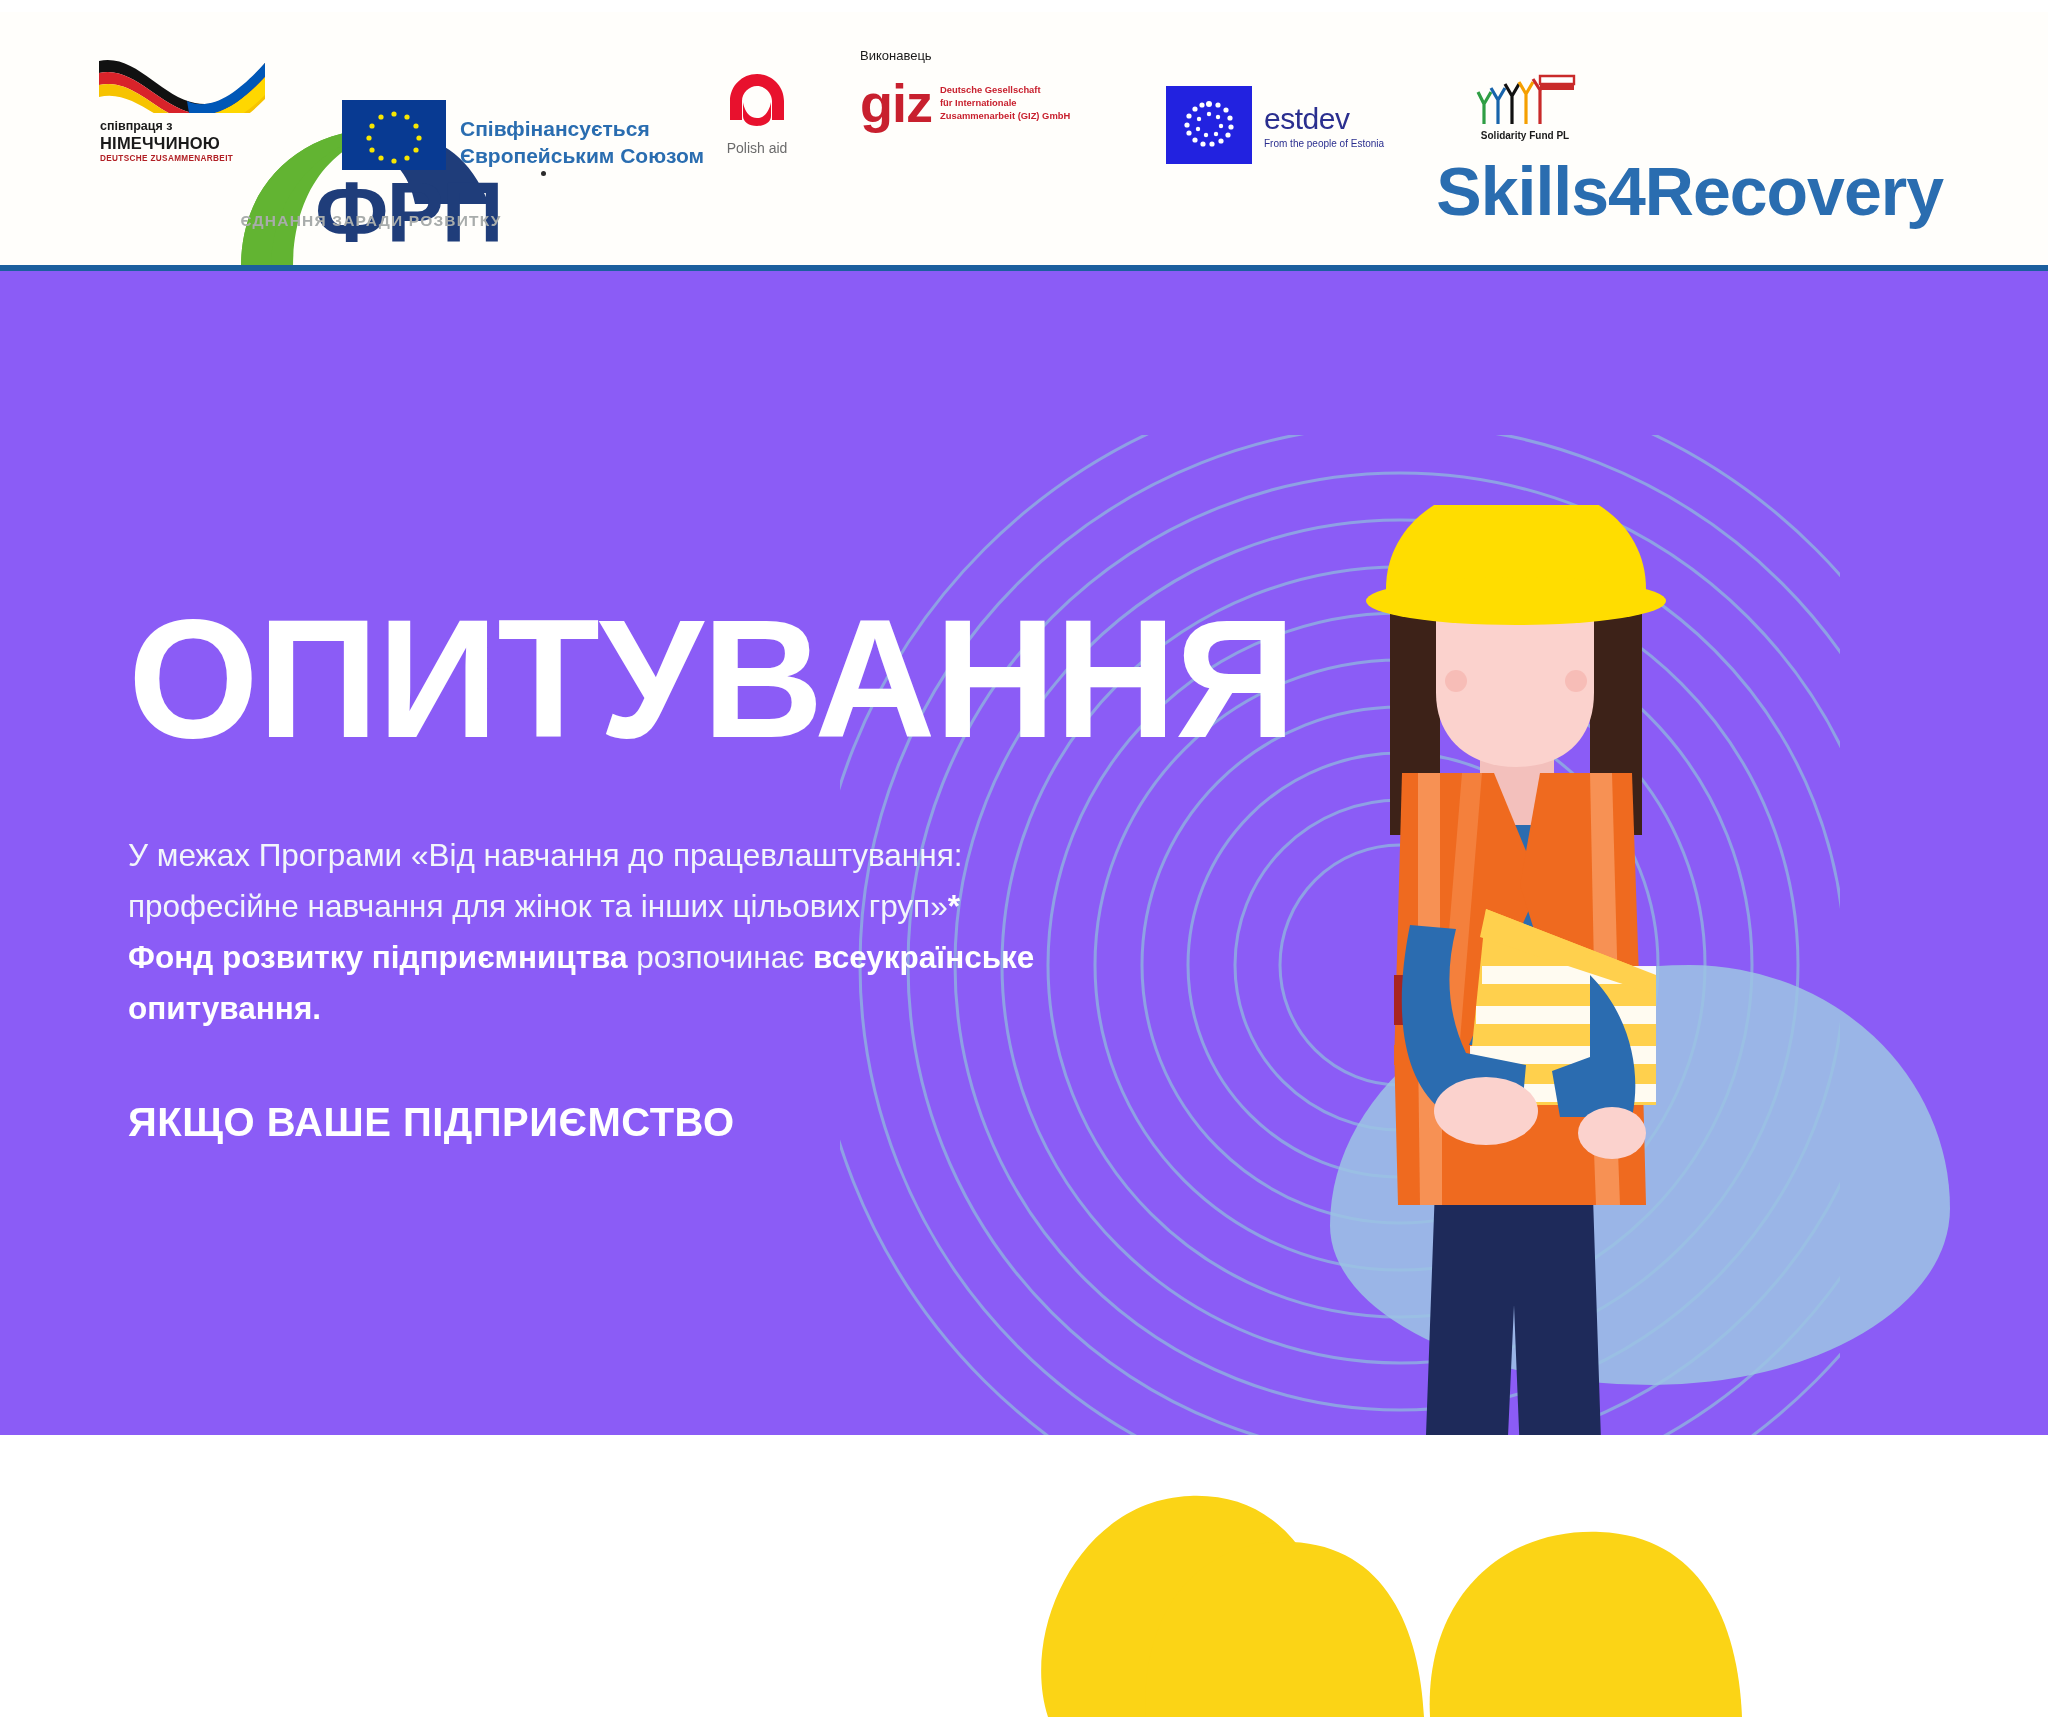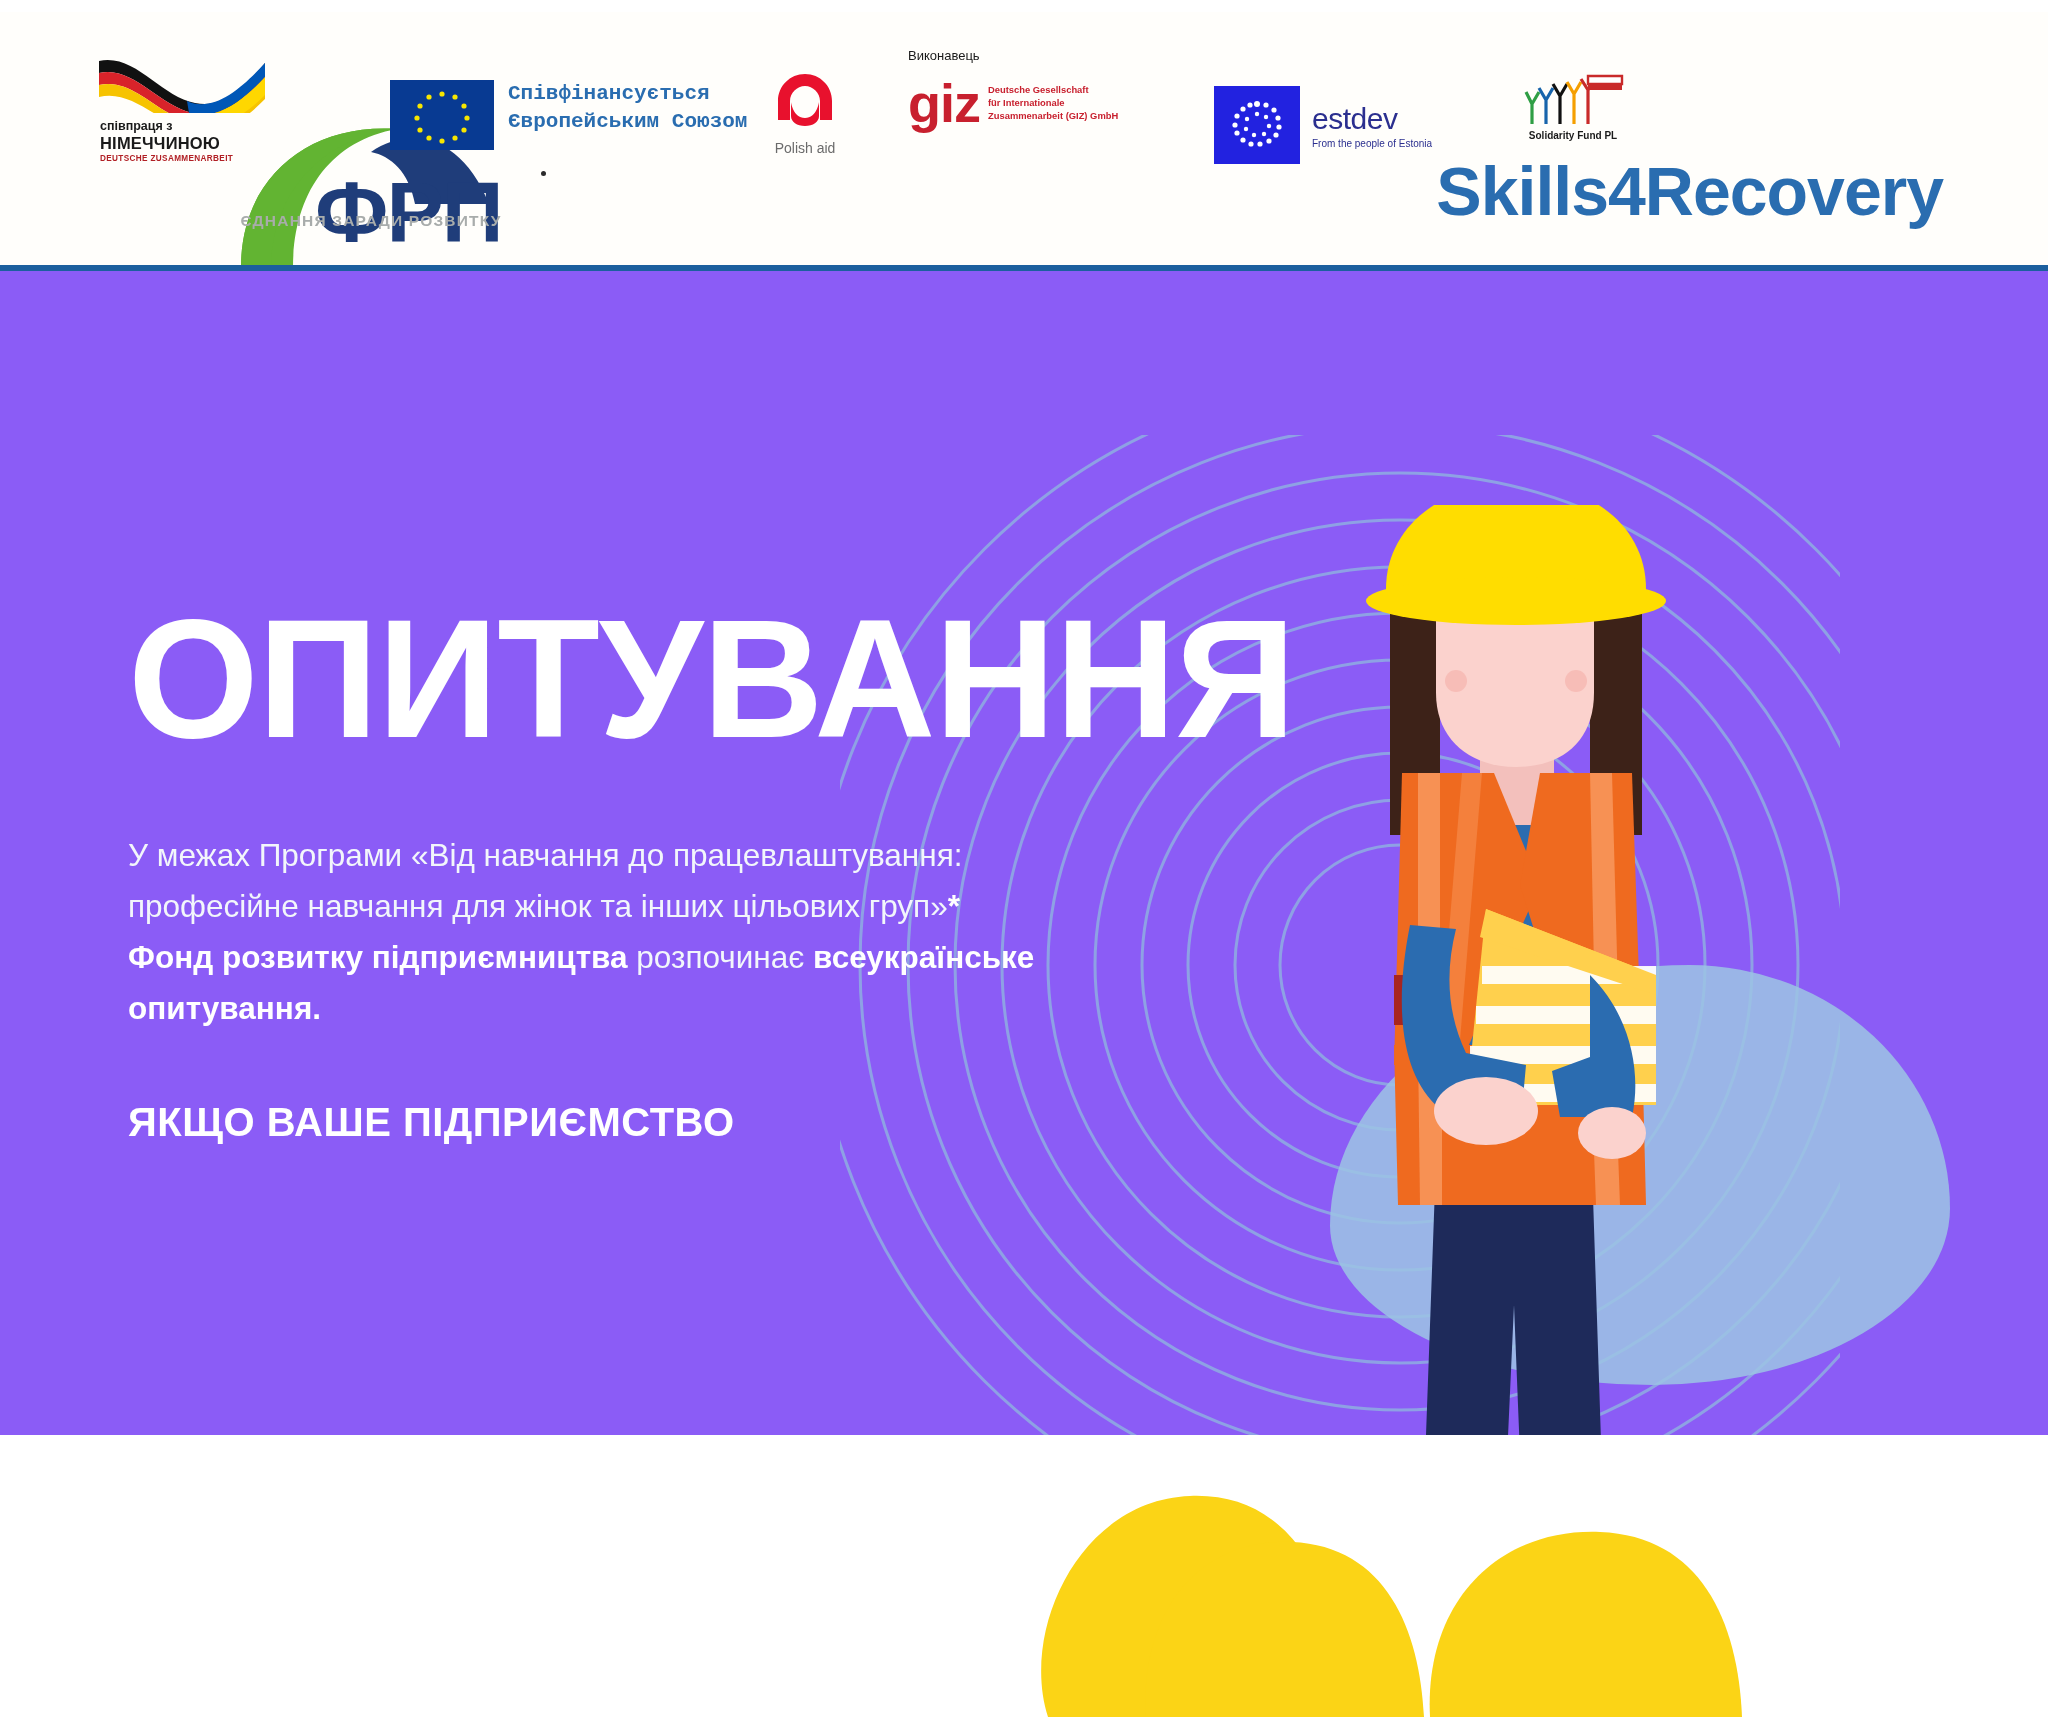--- a/index.html
+++ b/index.html
@@ -109,22 +109,22 @@
   #germany { position:relative; width:175px; height:115px; }
   #germany .ribbon { position:absolute; left:0; top:0; width:175px; height:58px; }
   #germany .g1 { position:absolute; left:5px; top:64px; width:165px;
                  font-size:12.5px; font-weight:bold; color:#1a1a1a; }
   #germany .g2 { position:absolute; left:5px; top:79px; width:165px;
                  font-size:16.5px; font-weight:bold; color:#1a1a1a; letter-spacing:.2px;}
   #germany .g3 { position:absolute; left:5px; top:99px; width:165px;
                  font-size:8.2px; font-weight:bold; color:#b11f24; letter-spacing:.35px;}
 
   
-  #eu { position:relative; margin-left:120px; width:290px; height:90px;
-        display:flex; align-items:flex-start; gap:14px;font-family:Liberation Mono, monospace; }
+  #eu { position:relative; margin-left:72px; width:290px; height:90px;
+        display:flex; align-items:flex-end; gap:14px; }
   .euflag { width:104px; height:70px; background:#083a92; position:relative; flex:0 0 auto; }
   .eutext { font-size:21px; font-weight:bold; color:#2a6db0; line-height:1.32; white-space:nowrap; }
 
   
   #polish { position:relative; margin-left:70px; width:110px; height:100px; text-align:center; }
   #polish .parc { margin:0 auto; width:64px; height:64px; position:relative; }
   #polish .plabel { margin-top:6px; font-size:14px; color:#6b6b6b; }
 
   
   #estdev { position:relative; margin-left:46px; width:250px; height:90px;

